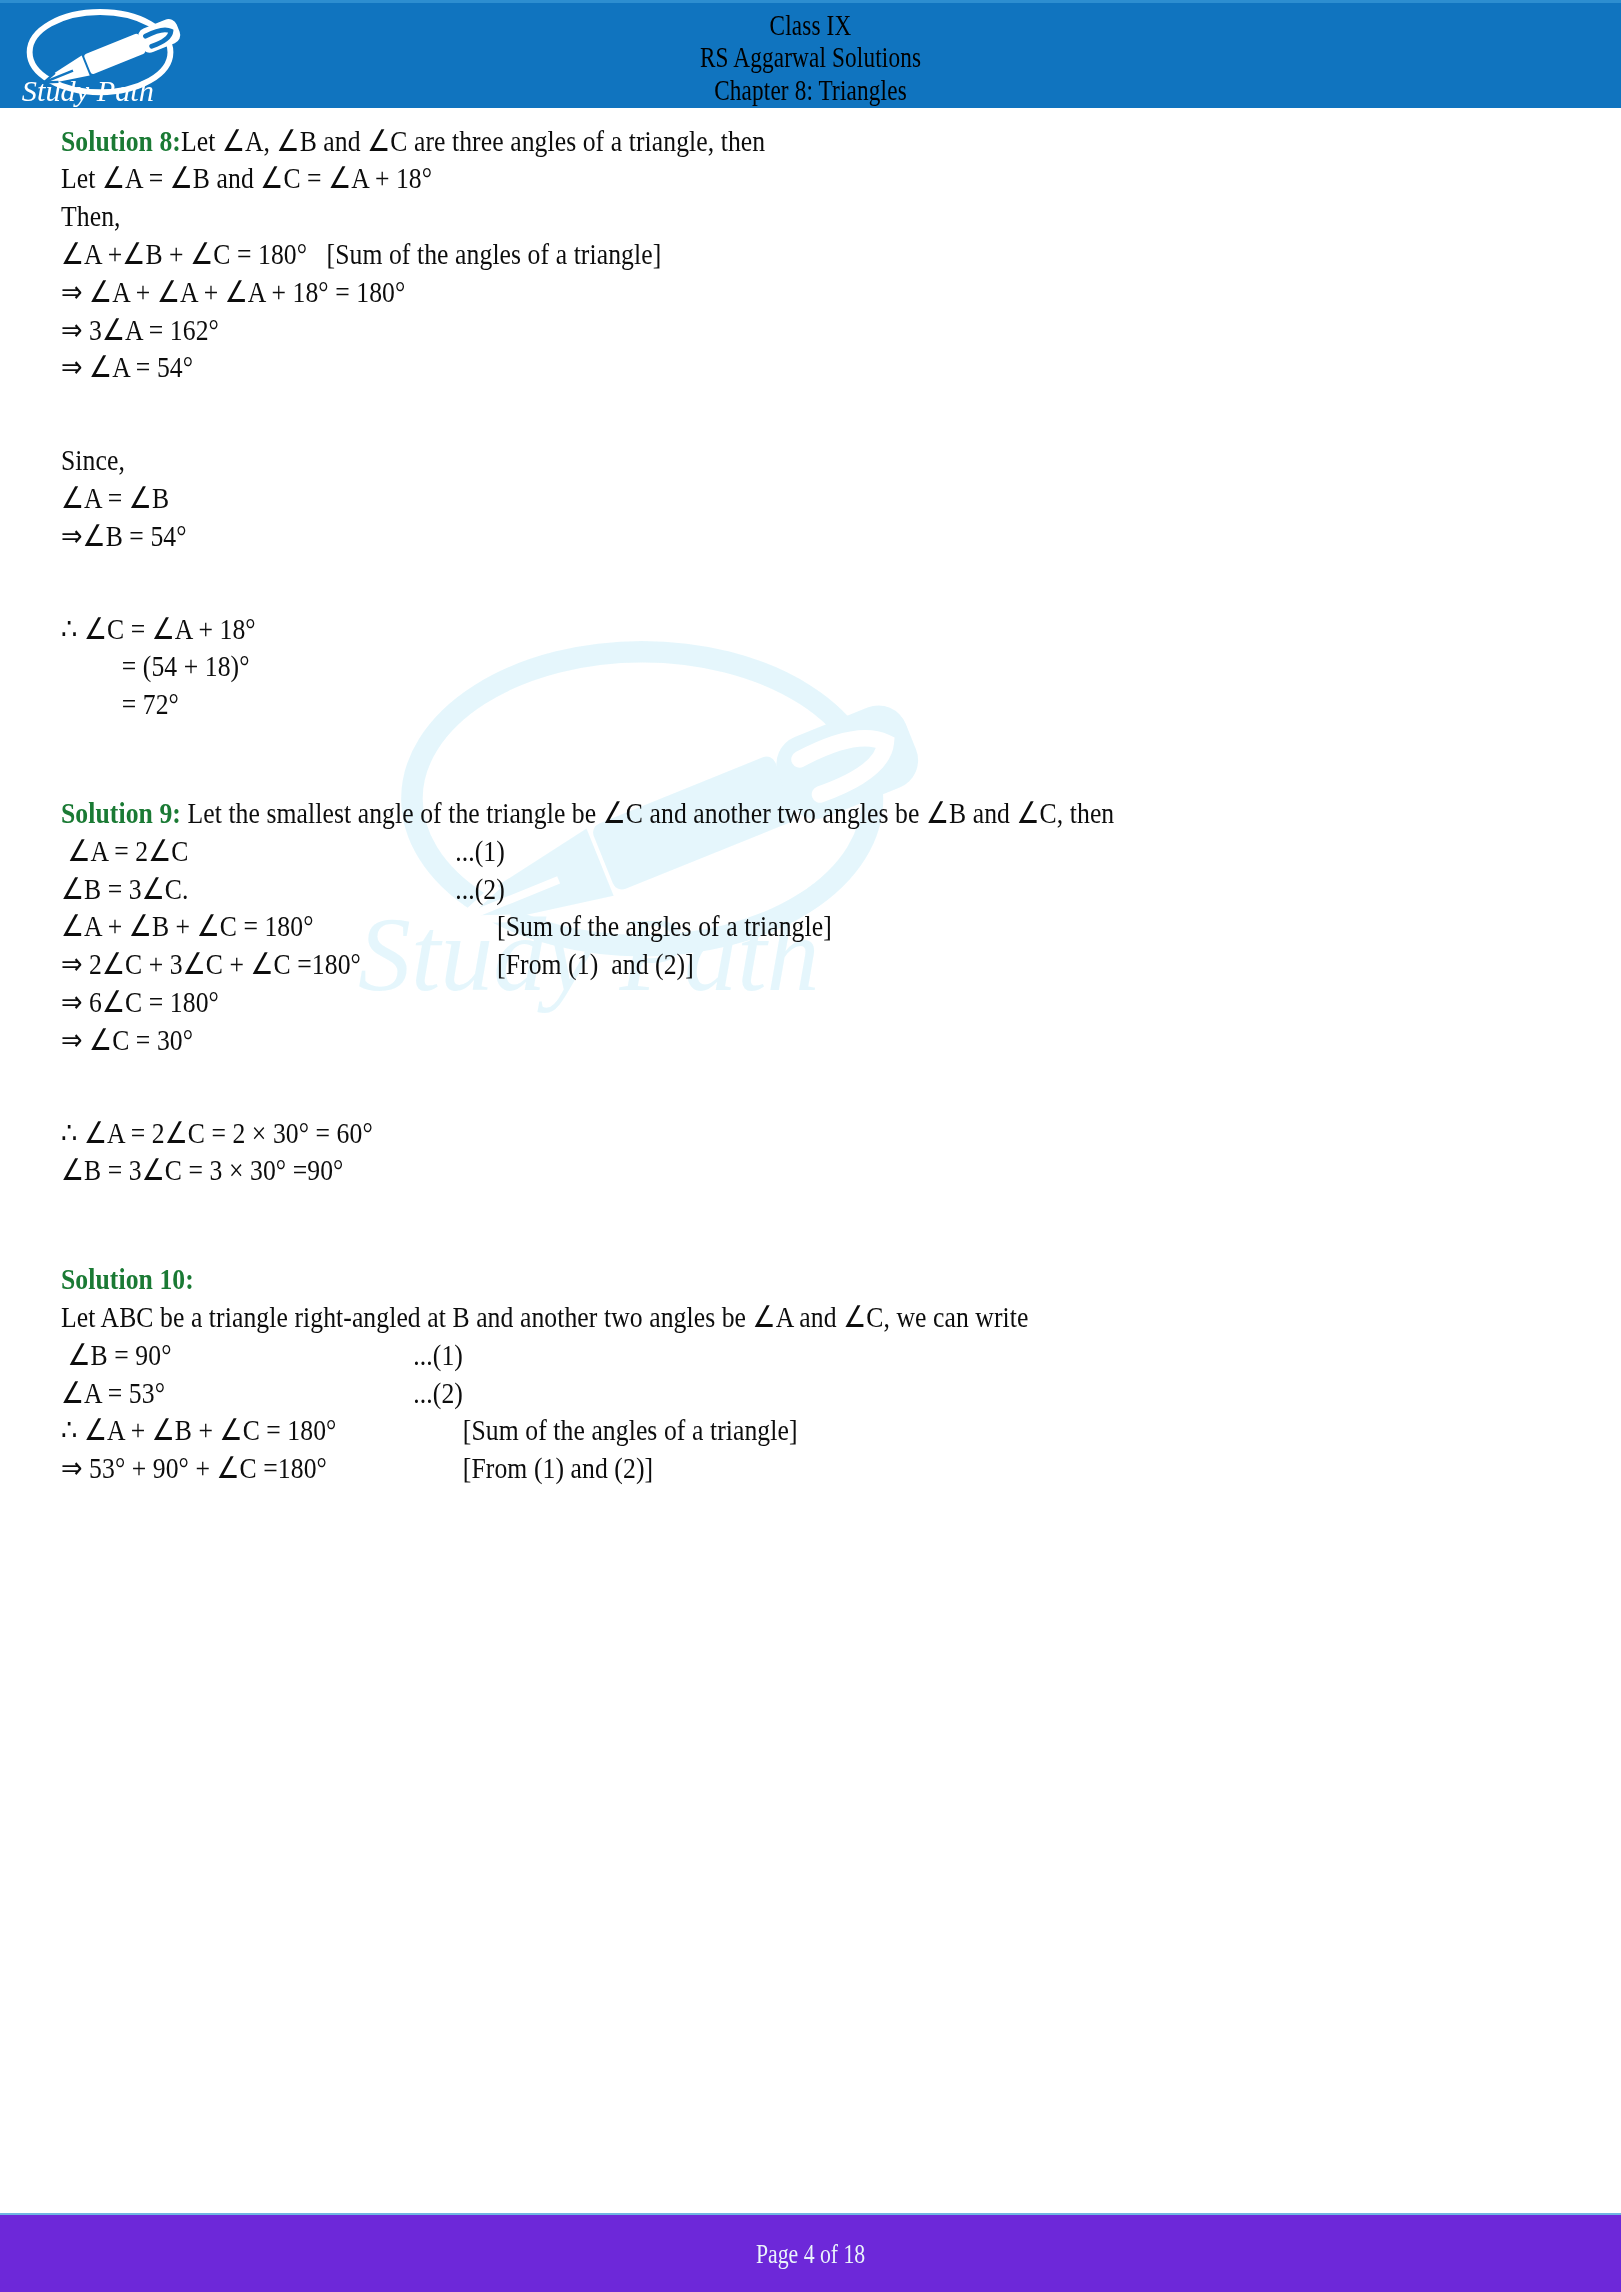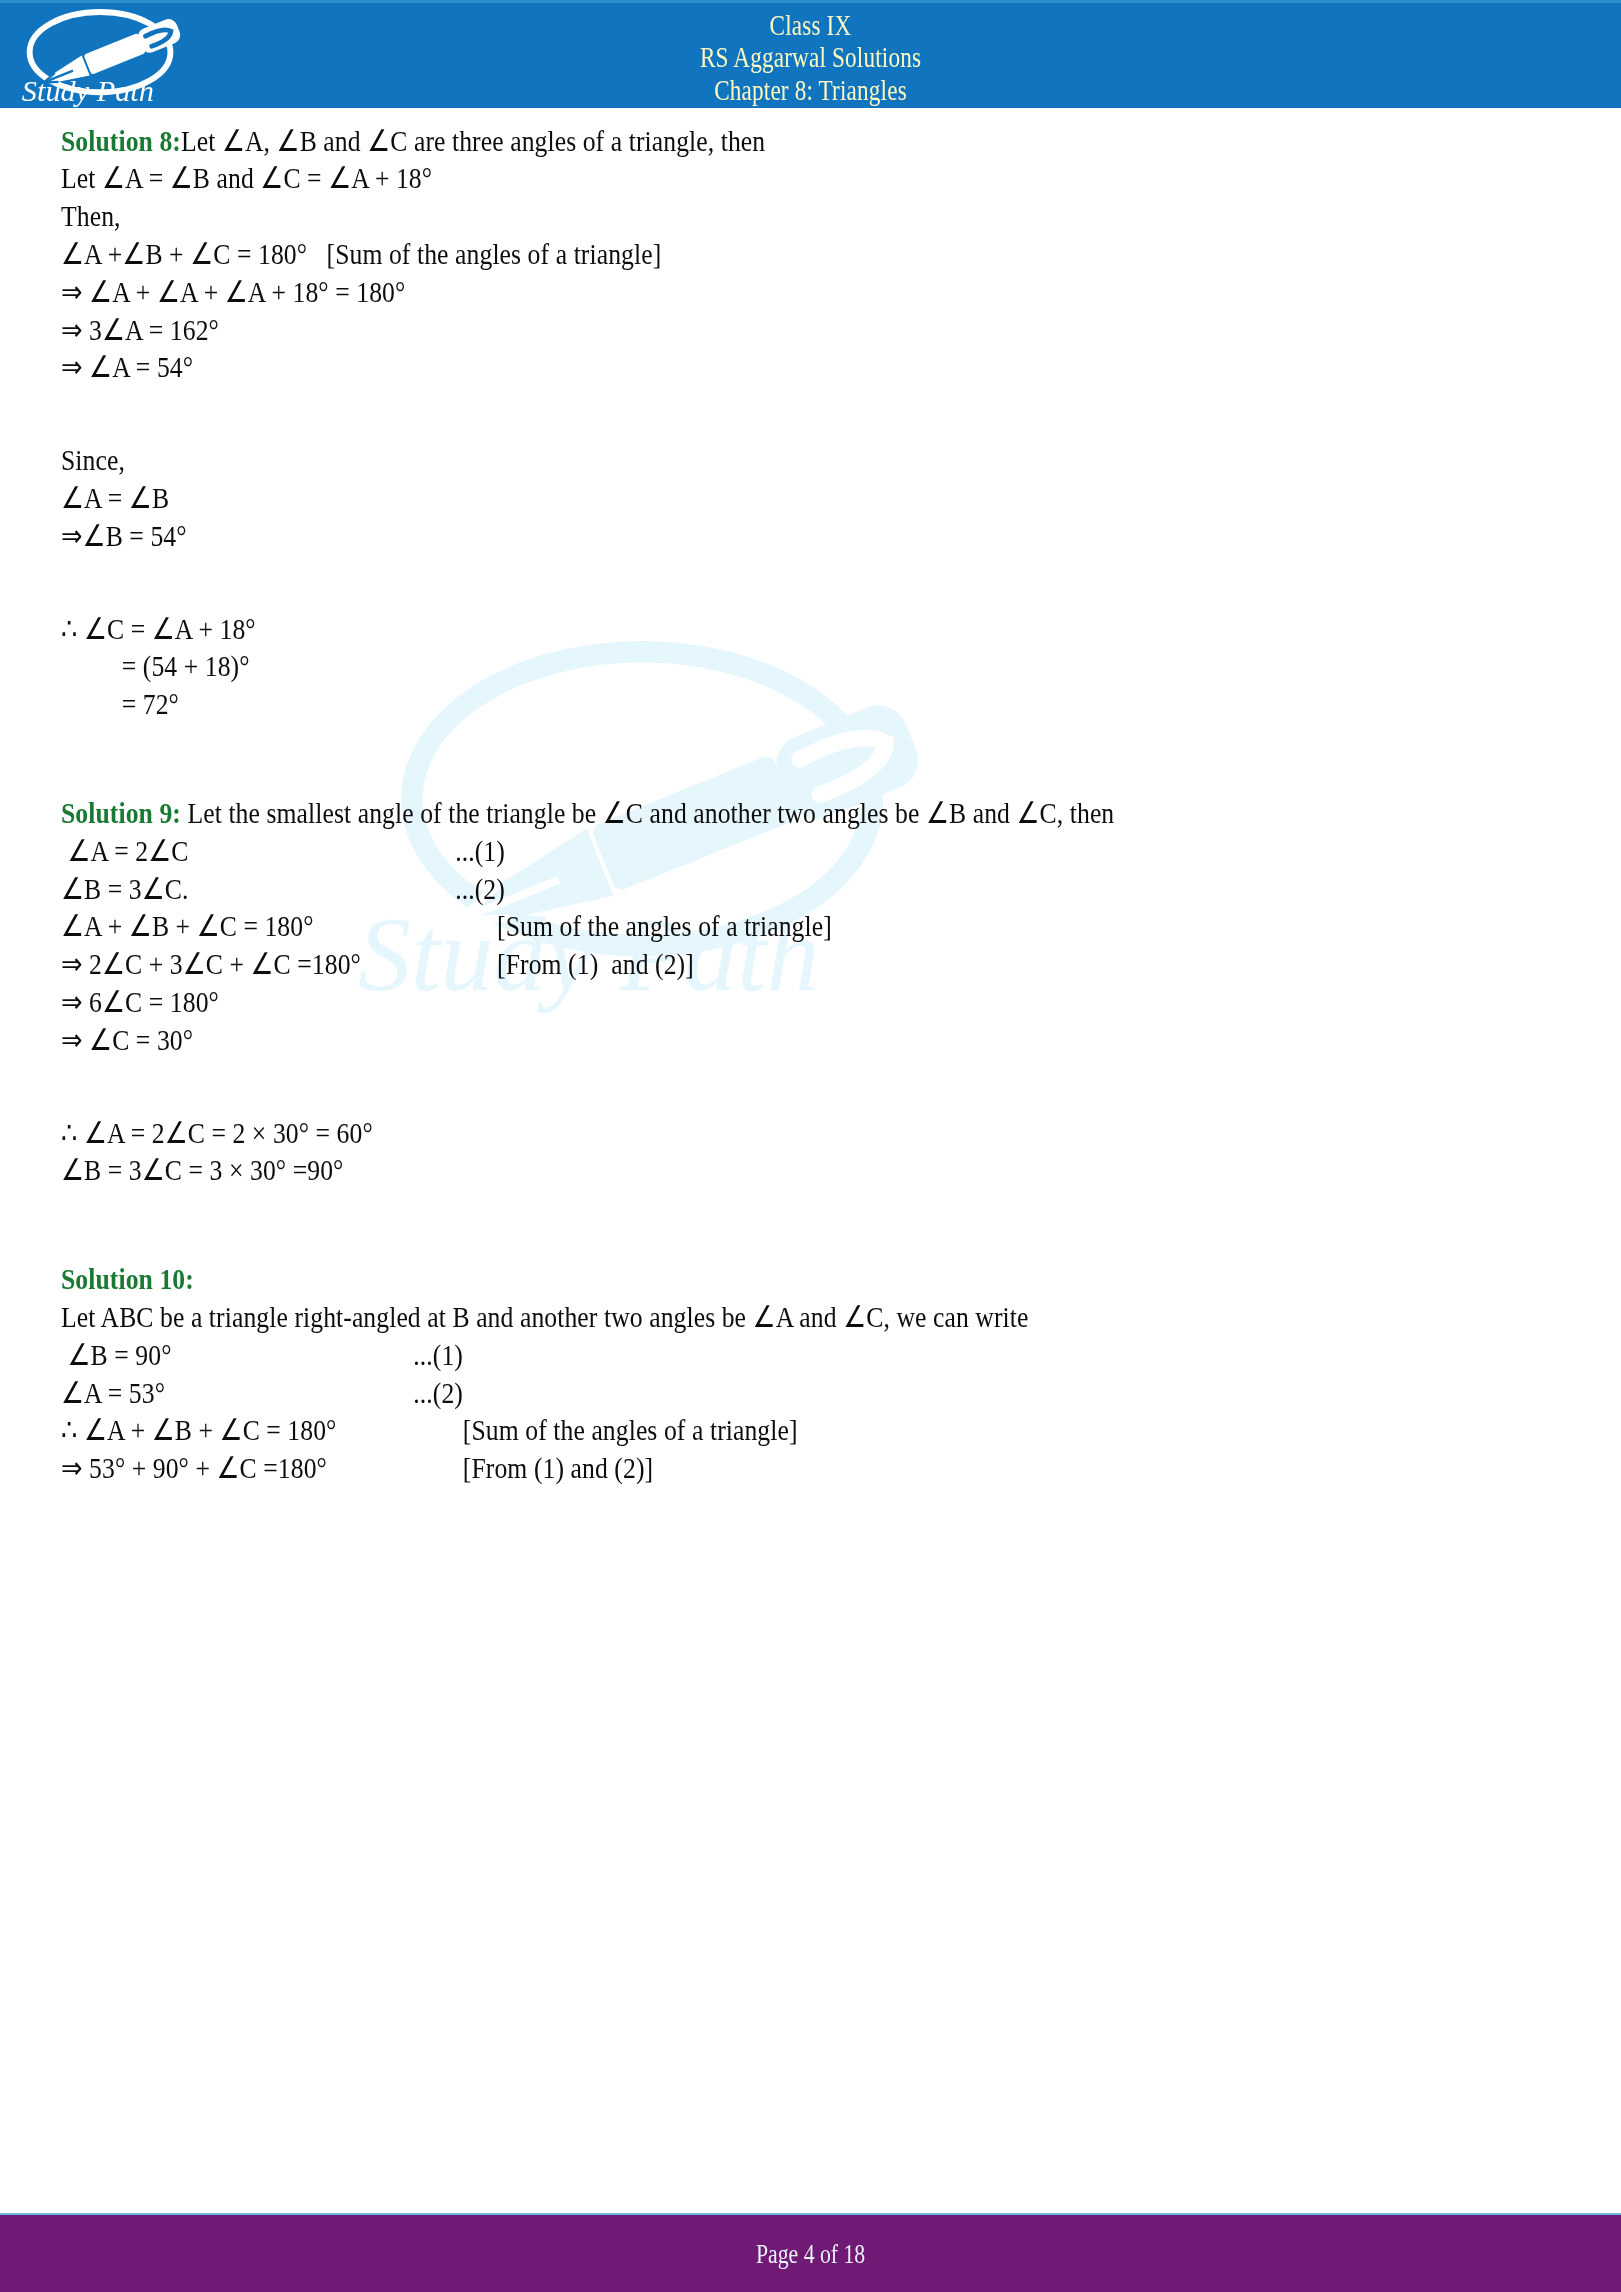--- a/index.html
+++ b/index.html
@@ -24,21 +24,21 @@
     width: 100%;
     height: 108px;
     background: #1074bf;
     border-top: 3.9px solid #2d8ed0;
     display: block;
   }
   .header-titles {
     position: absolute;
     left: 0; right: 0; top: 5.9px;
     text-align: center;
-    color: #fef9c3;
+    color: #000000;
     font-family: "Liberation Serif", serif;
     line-height: 1.12;
   }
   .header-titles div {
     font-size: 29px;
     letter-spacing: 0.2px;
     transform: scaleX(0.80);
     transform-origin: center center;
     white-space: nowrap;
   }
@@ -103,21 +103,21 @@
   .twocol .c1 { width: 461px; flex: 0 0 461px; }
   .twocol .c1.wide { width: 510px; flex: 0 0 510px; }
   .twocol .c2 { flex: 1 1 auto; }
 
   
   .footer {
     position: absolute;
     left: 0; bottom: 0;
     width: 100%;
     height: 80px;
-    background: #701a75;
+    background: #6d28d9;
     border-top: 2.9px solid #6fb5e2;
     color: #eaf4fb;
     display: flex;
     align-items: center;
     justify-content: center;
   }
   .footer-text {
     font-family: "Liberation Serif", serif;
     font-size: 26.5px;
     transform: scaleX(0.82);

